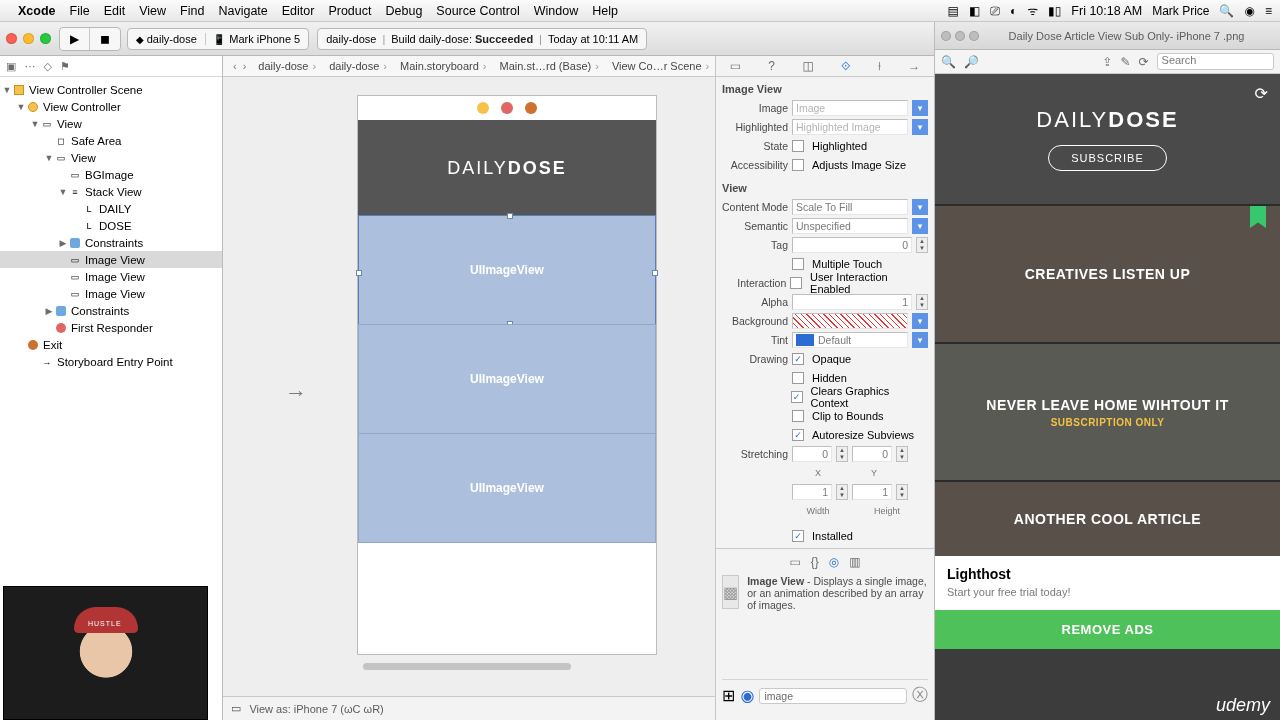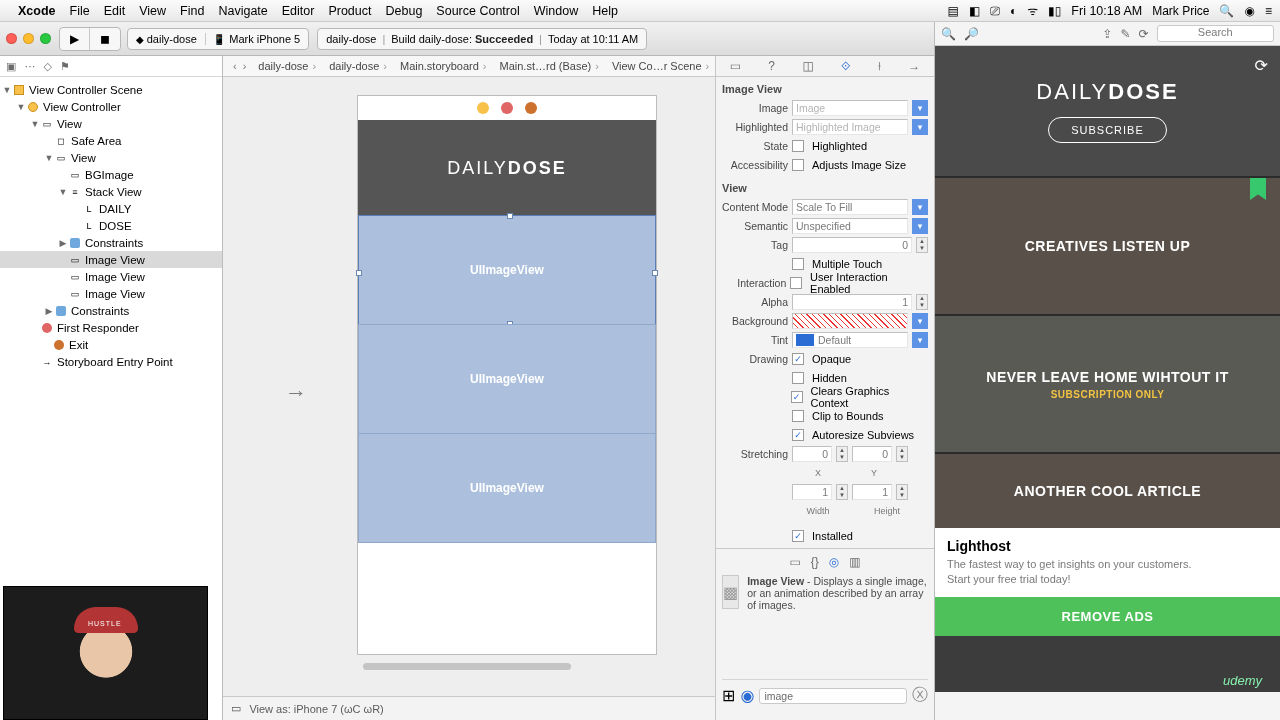--- a/index.html
+++ b/index.html
@@ -32,38 +32,38 @@
 .tbar .flex{flex:1;}
 .tbar .ricons{display:flex; gap:4px;}
 
 
 .preview-pane { position:absolute; right:0; top:22px; width:346px; height:698px; background:#f4f4f4; border-left:1px solid #bcbcbc;}
 .pvhead { height:28px; background:linear-gradient(#eaeaea,#d7d7d7); border-bottom:1px solid #b7b7b7; display:flex; align-items:center; font-size:11px; color:#5c5c5c; padding:0 6px;}
 .pvhead .dot{width:10px;height:10px;}
 .pvhead .title{flex:1; text-align:center;}
 .pvtool { height:24px; border-bottom:1px solid #c9c9c9; display:flex; align-items:center; padding:0 6px; gap:8px; color:#6b6b6b; font-size:12px;}
 .pvtool .fx{flex:1;}
-.pvtool .search{flex:1; background:#fff; border:1px solid #c9c9c9; border-radius:3px; height:17px; font-size:11px; padding:0 4px; color:#7a7a7a;text-align:center;}
+.pvtool .search{flex:1; background:#fff; border:1px solid #c9c9c9; border-radius:3px; height:17px; font-size:11px; padding:0 4px; color:#7a7a7a;}
 
 .mock { position:relative; width:100%; height:calc(100% - 52px); background:#3c3c3c; overflow:hidden;}
 .mk-hdr { height:130px; background:#4a4a4a; display:flex; flex-direction:column; align-items:center; justify-content:center; position:relative;}
 .mk-hdr .refresh{position:absolute; right:12px; top:10px; color:#fff; font-size:16px;}
 .mk-title{color:#fff; font-size:22px; letter-spacing:2px; font-weight:300;}
 .mk-title b{font-weight:800;}
 .mk-sub{ margin-top:12px; border:1px solid #fff; color:#fff; padding:6px 22px; border-radius:18px; font-size:11px; letter-spacing:1px;}
 .mk-sec{ height:138px; background:#595149; display:flex; flex-direction:column; align-items:center; justify-content:center; border-top:2px solid #2b2b2b; position:relative;}
 .mk-sec.d{background:#5a5a55;}
 .mk-sec .ttl{color:#fff; font-weight:800; font-size:14px; letter-spacing:.5px;}
 .mk-sec .sub{color:#f3c341; font-size:10px; font-weight:700; margin-top:4px; letter-spacing:.5px;}
 .mk-bm{position:absolute; top:0; right:14px; width:16px; height:22px; background:#37c76c; clip-path:polygon(0 0,100% 0,100% 100%,50% 75%,0 100%);}
 .mk-foot{background:#fff; padding:10px 12px; font-size:11px;}
 .mk-foot .h{font-weight:700; font-size:14px; margin-bottom:3px;}
 .mk-foot .t{color:#7a7a7a; line-height:1.35;}
 .mk-bar{background:#4fc15a; color:#fff; text-align:center; font-weight:800; font-size:13px; padding:12px 0; letter-spacing:.5px;}
-.udemy{position:absolute; bottom:4px; right:18px; color:#86efac; font-size:13px; font-style:italic;}
+.udemy{position:absolute; bottom:4px; right:10px; color:#ffffff; font-size:18px; font-style:italic;}
 
 
 .main { position:absolute; left:0; top:56px; width:934px; height:664px; display:flex;}
 
 
 .nav { width:223px; border-right:1px solid #bcbcbc; background:#fff; display:flex; flex-direction:column;}
 .nav .nh{height:21px; border-bottom:1px solid #d8d8d8; display:flex; align-items:center; padding:0 6px; gap:8px; color:#6b6b6b; font-size:11px;}
 .tree { flex:1; font-size:11.5px; padding:4px 0; overflow:hidden;}
 .tree .row{display:flex; align-items:center; height:17px; padding-left:4px; white-space:nowrap;}
 .tree .tw{width:10px; font-size:9px; color:#6b6b6b; text-align:center;}
@@ -271,28 +271,28 @@
           <span class="ic">▭</span>
           <span>Image View</span>
         </div>
       <div class="row" style="padding-left:44px">
           <span class="tw">▶</span>
           <span class="ic">
             <span class="sq-b"></span>
           </span>
           <span>Constraints</span>
         </div>
-      <div class="row" style="padding-left:30px">
+      <div class="row" style="padding-left:44px">
           <span class="tw"></span>
           <span class="ic">
             <span class="circ" style="background:#e06666"></span>
           </span>
           <span>First Responder</span>
         </div>
-      <div class="row" style="padding-left:42px">
+      <div class="row" style="padding-left:16px">
           <span class="tw"></span>
           <span class="ic">
             <span class="circ" style="background:#cc712e"></span>
           </span>
           <span>Exit</span>
         </div>
       <div class="row" style="padding-left:30px">
           <span class="tw"></span>
           <span class="ic">→</span>
           <span>Storyboard Entry Point</span>
@@ -521,20 +521,26 @@
     <div class="filter">
       <span>⊞</span>
       <span style="color:#2a6bd4">◉</span>
       <span class="s">image</span>
       <span style="color:#8a8a8a">ⓧ</span>
     </div>
   </div>
 </div>
 
 <div class="preview-pane">
+  <div class="pvhead">
+    <span class="dot" style="background:#bdbdbd"></span>
+    <span class="dot" style="background:#bdbdbd;margin-left:4px"></span>
+    <span class="dot" style="background:#bdbdbd;margin-left:4px"></span>
+    <span class="title">Daily Dose Article View Sub Only- iPhone 7 .png</span>
+  </div>
   <div class="pvtool">
     <span>🔍</span>
     <span>🔎</span>
     <span class="fx"></span>
     <span>⇪</span>
     <span>✎</span>
     <span>⟳</span>
     <span class="search">Search</span>
   </div>
   <div class="mock">
@@ -549,21 +555,20 @@
     </div>
     <div class="mk-sec d">
       <span class="ttl">NEVER LEAVE HOME WIHTOUT IT</span>
       <span class="sub">SUBSCRIPTION ONLY</span>
     </div>
     <div class="mk-sec" style="height:76px">
       <span class="ttl">ANOTHER COOL ARTICLE</span>
     </div>
     <div class="mk-foot">
       <div class="h">Lighthost</div>
-      <div class="t">The fastest way to get insights on your customers.</div>
       <div class="t">Start your free trial today!</div>
     </div>
     <div class="mk-bar">REMOVE ADS</div>
     <span class="udemy">udemy</span>
   </div>
 </div>
 
 <div class="cam">
   <div class="face"></div>
   <div class="hat"></div>

